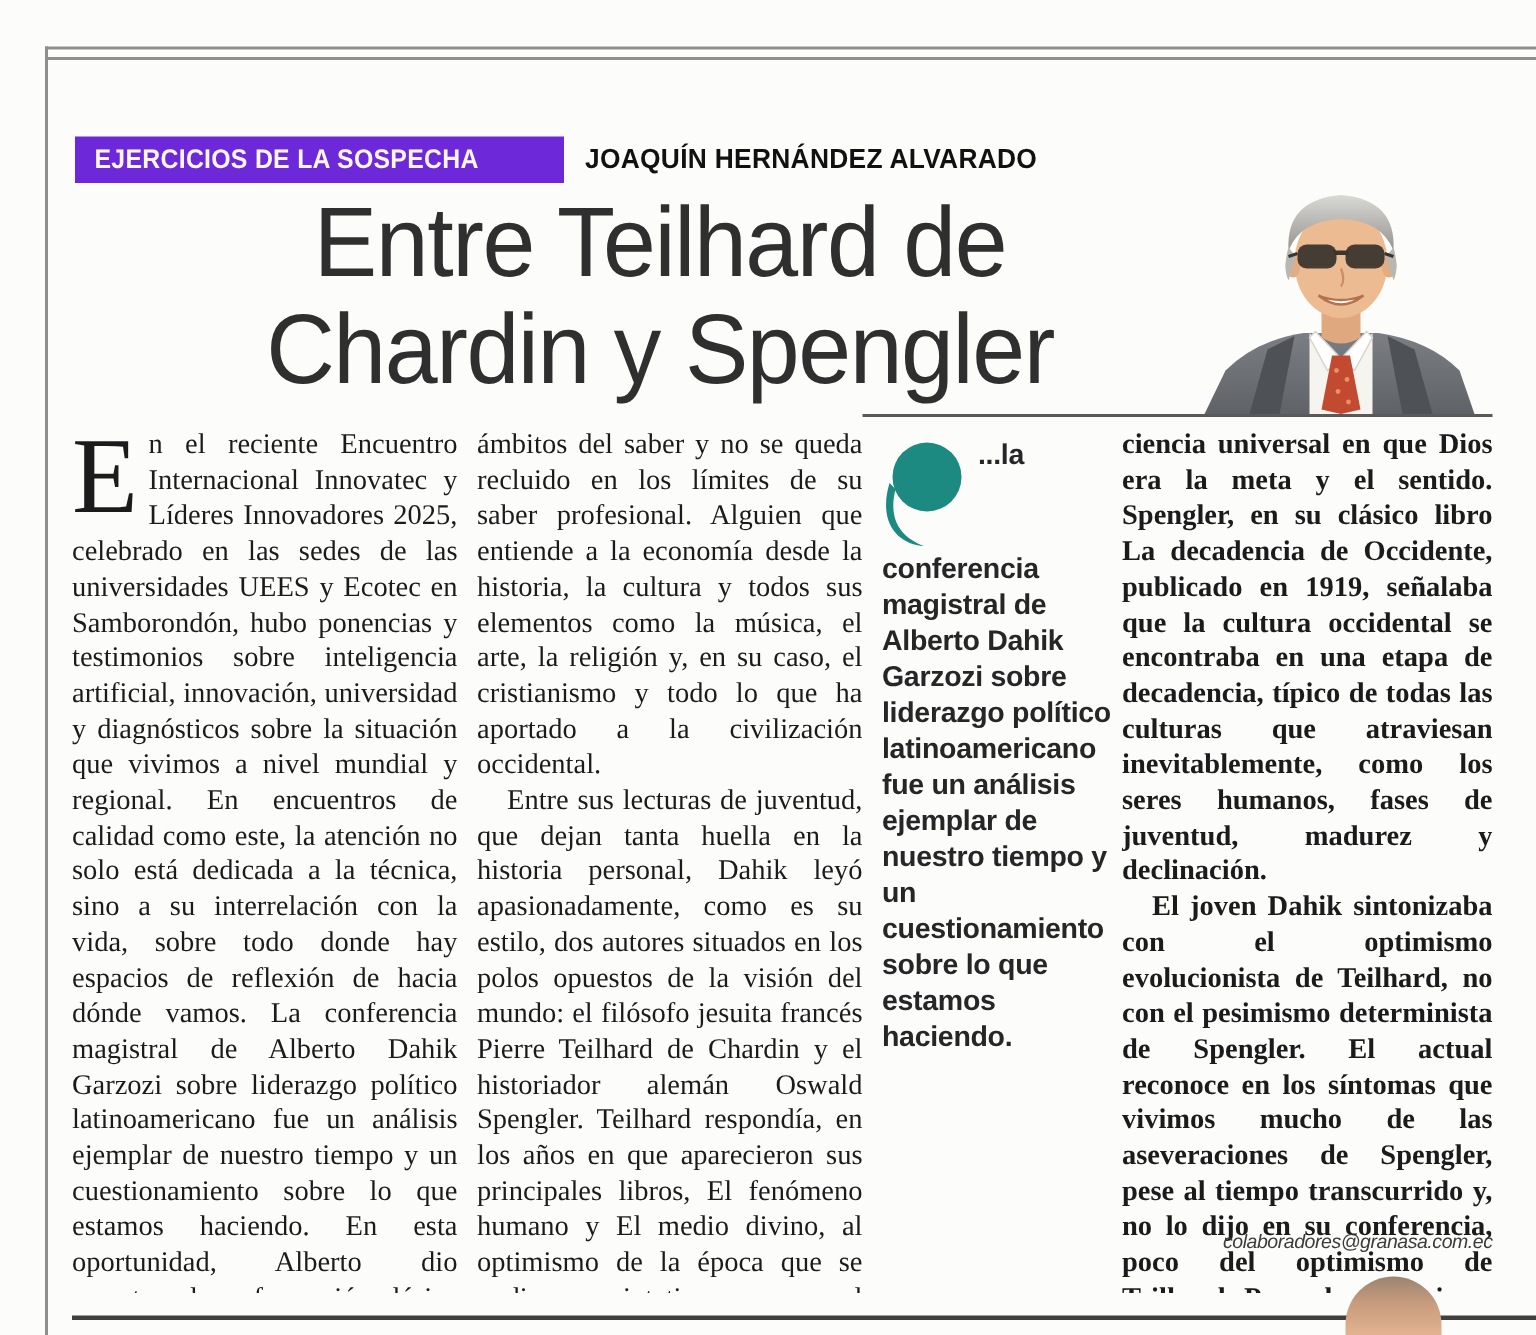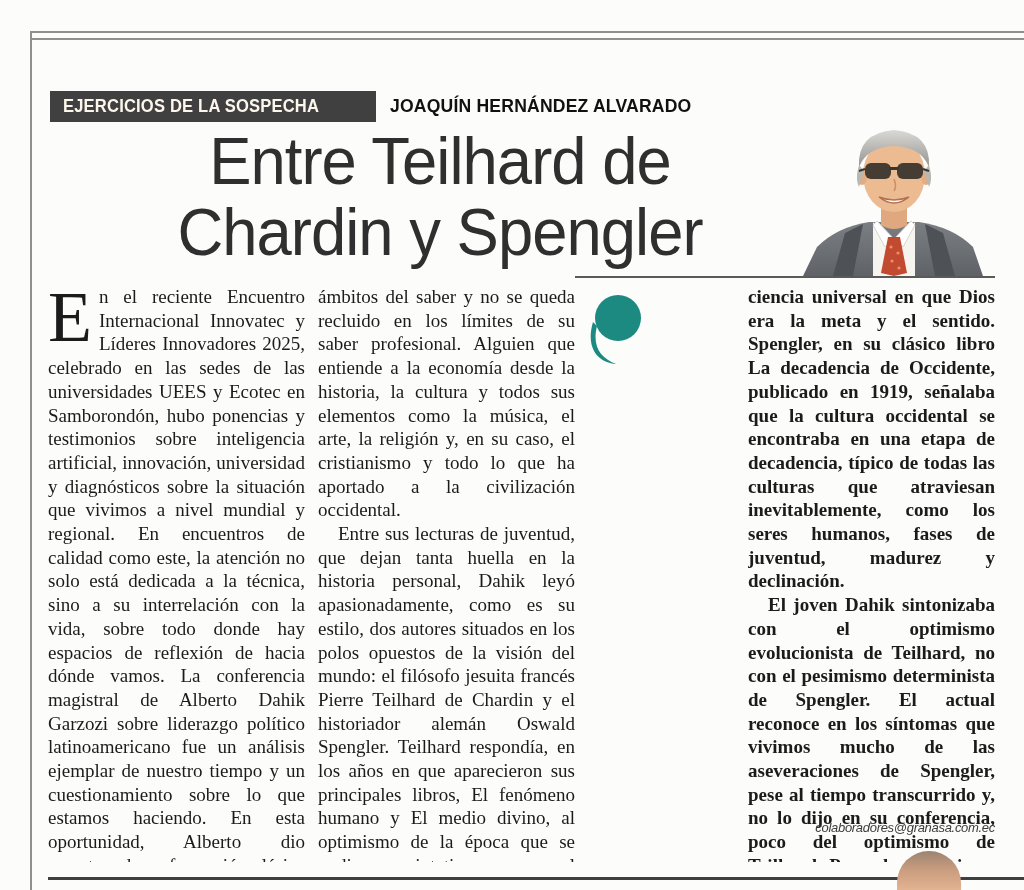--- a/index.html
+++ b/index.html
@@ -8,21 +8,21 @@
 
   
   .rule-top-1 { position:absolute; left:30px; top:31px; width:994px; height:2px; background:#8f8f8f; }
   .rule-top-2 { position:absolute; left:30px; top:38px; width:994px; height:2px; background:#8f8f8f; }
   .rule-left  { position:absolute; left:30px; top:31px; width:2px; height:859px; background:#8f8f8f; }
   .rule-photo { position:absolute; left:575px; top:276px; width:420px; height:2px; background:#5a5a5a; }
   .rule-bottom{ position:absolute; left:48px; top:877px; width:976px; height:3px; background:#3f3f3f; }
 
   
   .banner { position:absolute; left:50px; top:91px; width:326px; height:31px;
-            background:#404040; display:flex; align-items:center; padding-left:13px;text-align:right; }
+            background:#6d28d9; display:flex; align-items:center; padding-left:13px;text-align:right; }
   .banner span { font-family:"Liberation Sans", sans-serif; font-weight:bold; font-size:18px;
                  color:#fdf6ec; letter-spacing:.2px; transform:scaleX(.92); transform-origin:left center; white-space:nowrap; }
   .byline { position:absolute; left:390px; top:95px; font-family:"Liberation Sans", sans-serif;
             font-weight:bold; font-size:18.5px; color:#111; letter-spacing:.2px;
             transform:scaleX(.95); transform-origin:left center; white-space:nowrap; }
 
   
   .headline { position:absolute; left:60px; top:126px; width:760px; text-align:center;
               font-family:"Liberation Sans", sans-serif; font-weight:100; color:#2f2f2f;
               font-size:66px; line-height:71px; letter-spacing:-1px;
@@ -131,20 +131,21 @@
 <div class="col col2">
   <p>ámbitos del saber y no se queda recluido en los límites de su saber profesional. Alguien que entiende a la economía desde la historia, la cultura y todos sus elementos como la música, el arte, la religión y, en su caso, el cristianismo y todo lo que ha aportado a la civilización occidental.</p>
   <p class="indent">Entre sus lecturas de juventud, que dejan tanta huella en la historia personal, Dahik leyó apasionadamente, como es su estilo, dos autores situados en los polos opuestos de la visión del mundo: el filósofo jesuita francés Pierre Teilhard de Chardin y el historiador alemán Oswald Spengler. Teilhard respondía, en los años en que aparecieron sus principales libros, El fenómeno humano y El medio divino, al optimismo de la época que se pudiera sintetizar en el sentimiento de confianza en que la historia humana avanzaba, evolutivamente, hacia una con-</p>
 </div>
 
 <div class="quotecol">
   <svg class="quote-icon" viewBox="0 0 56 72">
     <circle cx="30" cy="24" r="23" fill="#1c8a80"></circle>
     <path d="M9 32 C4 52 12 64 28 70 C11 69 -3 55 5 28 Z" fill="#1c8a80"></path>
   </svg>
+  <div class="quote-text">...la conferencia magistral de Alberto Dahik Garzozi sobre liderazgo político latinoamericano fue un análisis ejemplar de nuestro tiempo y un cuestionamiento sobre lo que estamos haciendo.</div>
 </div>
 
 <div class="col col4">
   <p>ciencia universal en que Dios era la meta y el sentido. Spengler, en su clásico libro La decadencia de Occidente, publicado en 1919, señalaba que la cultura occidental se encontraba en una etapa de decadencia, típico de todas las culturas que atraviesan inevitablemente, como los seres humanos, fases de juventud, madurez y declinación.</p>
   <p class="indent">El joven Dahik sintonizaba con el optimismo evolucionista de Teilhard, no con el pesimismo determinista de Spengler. El actual reconoce en los síntomas que vivimos mucho de las aseveraciones de Spengler, pese al tiempo transcurrido y, no lo dijo en su conferencia, poco del optimismo de Teilhard. Pero el cristianismo no es determinista. La redención rompió el fatalismo del tiempo clásico. Solo una vuelta a los orígenes cristianos, a sus valores, puede dar vida a Occidente.</p>
 </div>
 
 <div class="email">colaboradores@granasa.com.ec</div>
 
 <div class="head-bump"></div>

